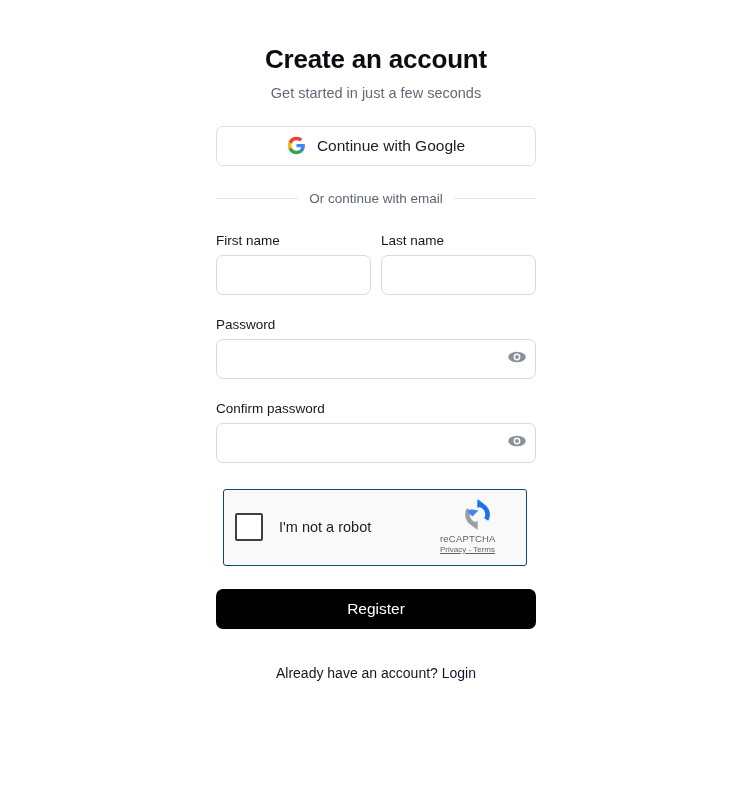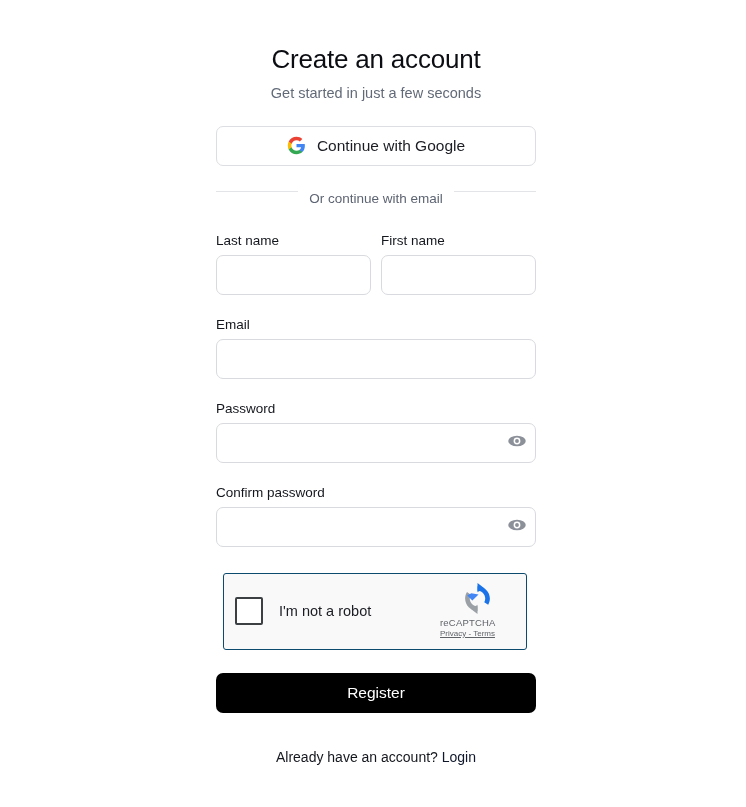--- a/index.html
+++ b/index.html
@@ -26,21 +26,21 @@
     top: 0;
     width: 320px;
   }
 
   
   .title {
     margin: 0;
     padding-top: 45px;
     text-align: center;
     font-size: 26px;
-    font-weight: normal;
+    font-weight: bold;
     letter-spacing: -0.2px;
     color: #0b0d12;
     line-height: 1.15;
   }
   .subtitle {
     margin: 0;
     padding-top: 10px;
     text-align: center;
     font-size: 14.5px;
     color: #626a78;
@@ -65,20 +65,21 @@
   .google-btn-label {
     font-size: 15.5px;
     color: #1b1d23;
   }
   .g-logo { width: 19px; height: 19px; display: block; }
 
   
   .divider {
     margin-top: 25px;
     display: flex;
+    align-items: center;
     gap: 11px;
   }
   .divider .line {
     flex: 1 1 auto;
     height: 1px;
     background: #e2e4e8;
   }
   .divider .dtext {
     font-size: 13.5px;
     color: #5d6472;
@@ -228,33 +229,29 @@
     </button>
 
     <div class="divider">
       <span class="line"></span>
       <span class="dtext">Or continue with email</span>
       <span class="line"></span>
     </div>
 
     <div class="row-two">
       <div class="col">
+        <label class="field-label">First name</label>
+        <input class="text-input" type="text" value="" style="">
+      </div>
+      <div class="col">
         <label class="field-label">Last name</label>
         <input class="text-input" type="text" value="" style="">
       </div>
-      <div class="col">
-        <label class="field-label">First name</label>
-        <input class="text-input" type="text" value="" style="">
-      </div>
-    </div>
-
-    <div class="field-block">
-      <label class="field-label">Email</label>
-      <input class="text-input" type="text" value="" style="">
-    </div>
+    </div>
+
 
     <div class="field-block">
       <label class="field-label">Password</label>
       <div class="pw-wrap">
         <input class="text-input" type="password" value="" style="">
         <button class="eye-btn">
           <span>
             <svg width="20" height="20" viewBox="0 0 24 24" xmlns="http://www.w3.org/2000/svg">
               <ellipse cx="12" cy="12" rx="10.5" ry="6.2" fill="#8b9099"></ellipse>
               <circle cx="12" cy="12" r="4.1" fill="#ffffff"></circle>

